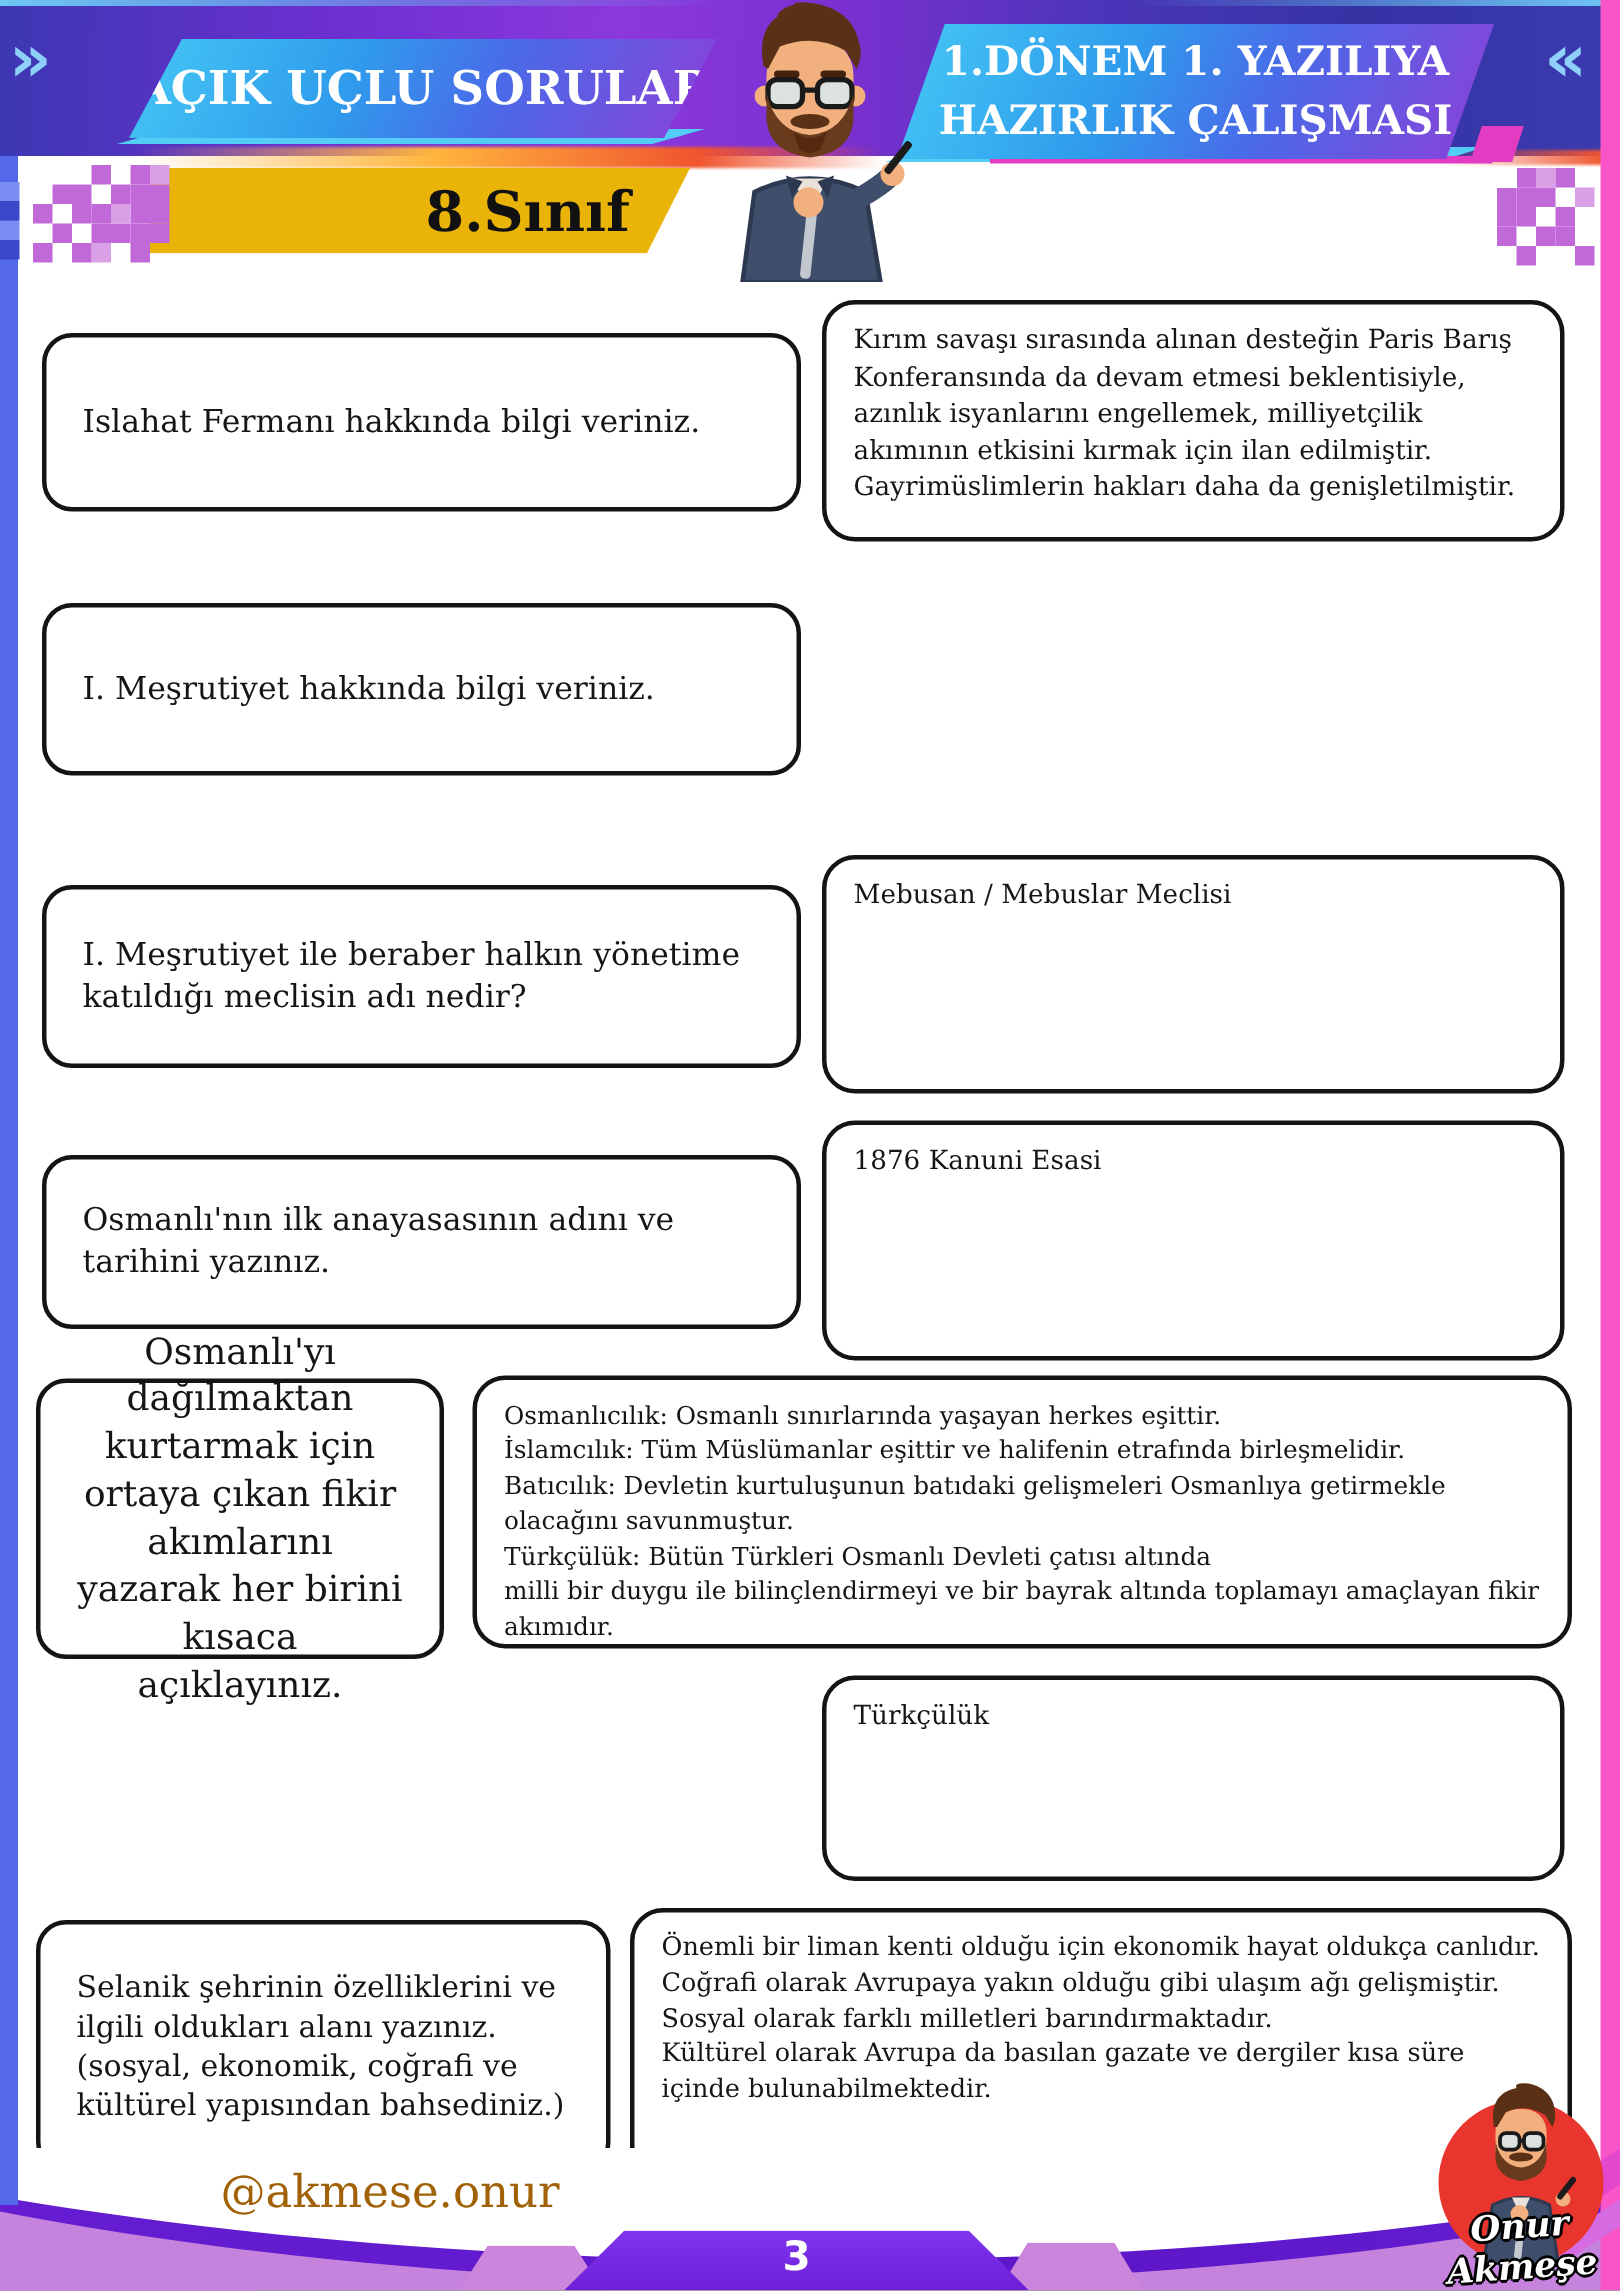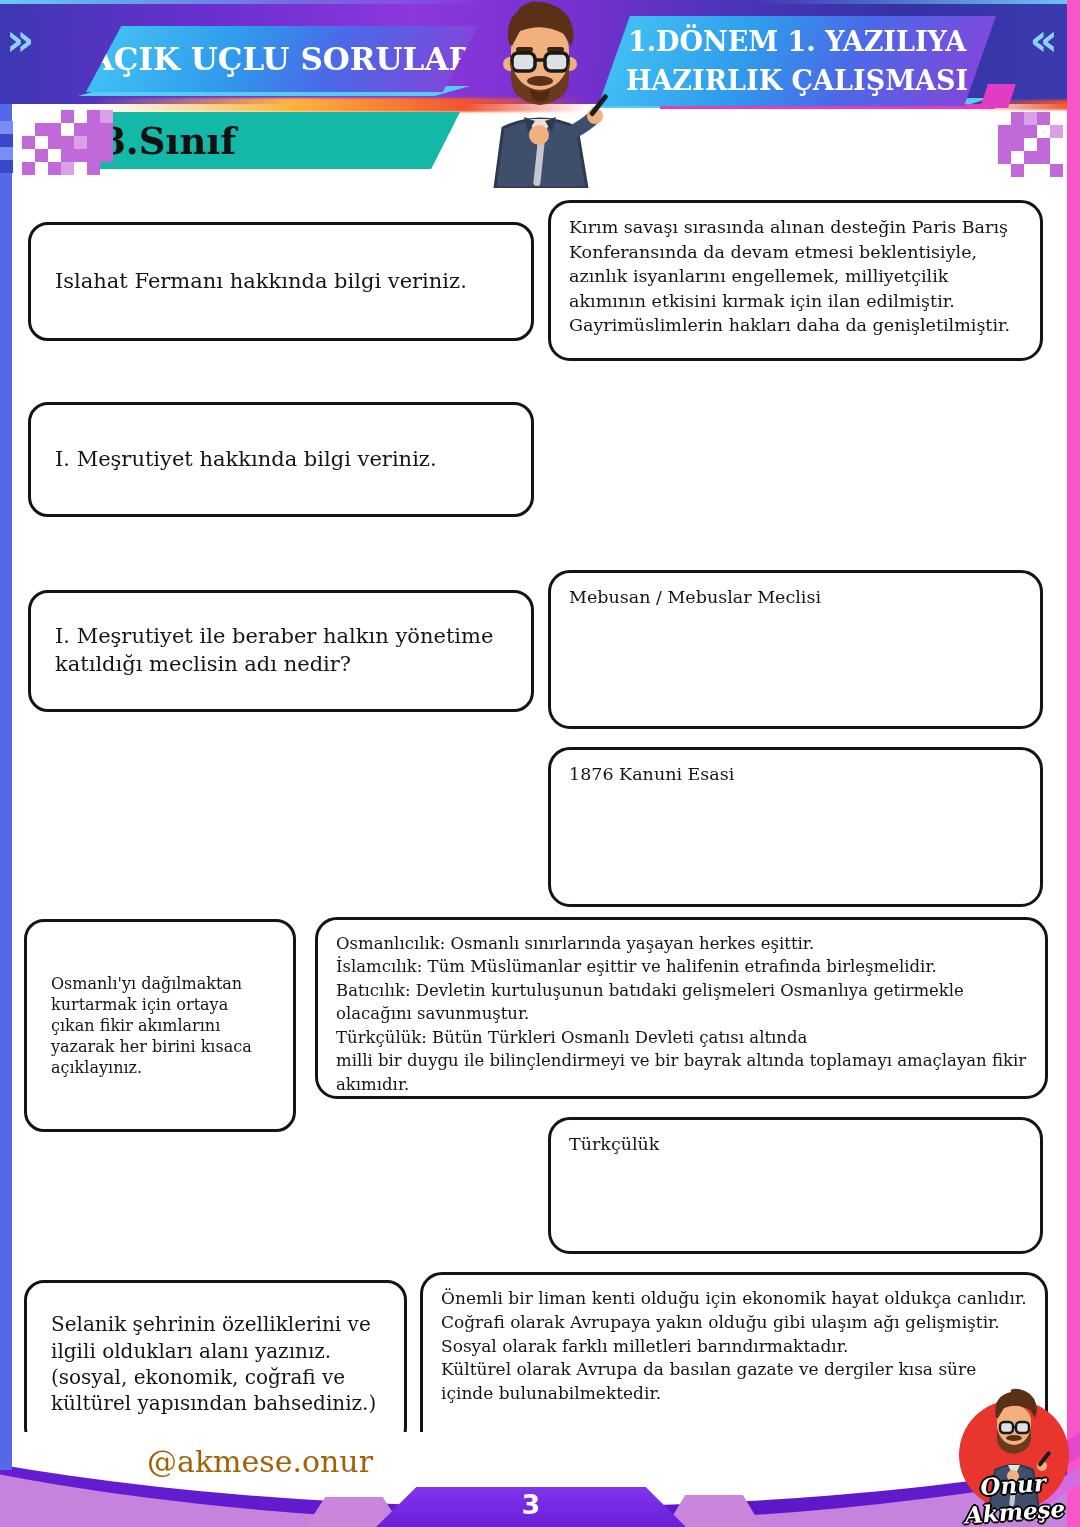--- a/index.html
+++ b/index.html
@@ -31,22 +31,22 @@
   .banner-title-left  { left:86px;  top:26px; width:392px; height:66px; font-size:31px; clip-path:polygon(9% 0,100% 0,91% 100%,0 100%); }
   .banner-title-right { left:598px; top:16px; width:398px; height:90px; font-size:27px; line-height:1.45; clip-path:polygon(8% 0,100% 0,92% 100%,0 100%); white-space:pre-line; }
   .accent-cyan-l { left:78px;  top:86px; width:392px; height:10px; background:#54cdf6; clip-path:polygon(9% 0,100% 0,91% 100%,0 100%); }
   .accent-cyan-r { left:590px; top:98px; width:400px; height:10px; background:#54cdf6; clip-path:polygon(8% 0,100% 0,92% 100%,0 100%); }
   .accent-magenta { left:984px; top:84px; width:28px; height:24px; background:#e23cc2; transform:skewX(-18deg); }
   .sunset { position:absolute; left:90px; top:98px; width:500px; height:14px; z-index:2; border-radius:8px;
     background:linear-gradient(90deg,rgba(255,255,255,0) 0%,#ffb53d 40%,#f0542e 75%,rgba(240,84,46,0) 100%); filter:blur(1px); }
   .sunset2 { position:absolute; left:960px; top:100px; width:110px; height:10px; z-index:2;
     background:linear-gradient(90deg,rgba(255,255,255,0),#f0542e); filter:blur(1px); }
   .banner-purple {
-    position:absolute; z-index:3; display:flex; align-items:center; justify-content:flex-start;
-    background:#14b8a6; color:#111; font-weight:bold; text-align:center;
+    position:absolute; z-index:3; display:flex; align-items:center; justify-content:flex-end;
+    background:#eab308; color:#111; font-weight:bold; text-align:center;
   }
   .banner-grade   { left:100px; top:112px; width:360px; height:57px; font-size:37px; clip-path:polygon(0 0,100% 0,92% 100%,0 100%); padding-right:40px; }
   .banner-subject { left:645px; top:110px; width:350px; height:62px; font-size:21px; line-height:1.4; clip-path:polygon(0 0,100% 0,100% 100%,9% 100%); white-space:pre-line; }
   .magenta-strip { position:absolute; left:660px; top:104px; width:335px; height:5px; background:#e23cc2; z-index:2; }
   
   .pixel-left { left:22px; top:110px;
     box-shadow: 39px 0 #c169d9,65px 0 #c169d9,78px 0 #d9a0e8,
       13px 13px #c169d9,26px 13px #c169d9,52px 13px #c169d9,65px 13px #c169d9,78px 13px #c169d9,
       0 26px #c169d9,26px 26px #c169d9,39px 26px #c169d9,52px 26px #d9a0e8,65px 26px #c169d9,78px 26px #c169d9,
       13px 39px #c169d9,39px 39px #c169d9,52px 39px #c169d9,65px 39px #c169d9,78px 39px #c169d9,
@@ -67,21 +67,21 @@
     display:flex; align-items:center; padding:22px 24px; font-size:21px; line-height:1.32;
   }
   .abox {
     position:absolute; z-index:4; background:#fff; border:3px solid #141414; border-radius:22px;
     padding:12px 18px; font-size:17.5px; line-height:1.4; white-space:pre-line;
   }
   .r1q{left:28px;top:222px;width:506px;height:119px;}  .r1a{left:548px;top:200px;width:495px;height:161px;}
   .r2q{left:28px;top:402px;width:506px;height:115px;}  .r2a{left:548px;top:379px;width:495px;height:163px;}
   .r3q{left:28px;top:590px;width:506px;height:122px;}  .r3a{left:548px;top:570px;width:495px;height:159px;}
   .r4q{left:28px;top:770px;width:506px;height:116px;}  .r4a{left:548px;top:747px;width:495px;height:160px;}
-  .r5q{left:24px;top:919px;width:272px;height:213px;font-size:16px;}
+  .r5q{left:24px;top:919px;width:272px;height:187px;font-size:24px;text-align:center;}
   .r5a{left:315px;top:917px;width:733px;height:182px;font-size:16.5px;line-height:1.42;}
   .r6q{left:28px;top:1137px;width:506px;height:91px;}  .r6a{left:548px;top:1117px;width:495px;height:137px;}
   .r7q{left:24px;top:1280px;width:383px;height:168px;font-size:20px;}
   .r7a{left:420px;top:1272px;width:628px;height:186px;font-size:17px;}
   .handle { position:absolute; left:70px; top:1444px; width:380px; text-align:center; z-index:7;
     font-size:30px; font-weight:normal; color:#a16207; }
   
   .footer { position:absolute; left:0; top:1432px; width:1080px; height:95px; overflow:hidden; z-index:6; background:#c583dd; }
   .curve-purple { position:absolute; left:-480px; top:-538px; width:2040px; height:628px; border-radius:50%;
     background:linear-gradient(90deg,#6b21d8,#5d17c9 60%,#6d28d9); }
@@ -167,20 +167,23 @@
 
   <div class="qbox r2q">
       <span>I. Meşrutiyet hakkında bilgi veriniz.</span>
     </div>
 
   <div class="qbox r3q">
       <span>I. Meşrutiyet ile beraber halkın yönetime katıldığı meclisin adı nedir?</span>
     </div>
   <div class="abox r3a">Mebusan / Mebuslar Meclisi</div>
 
+  <div class="qbox r4q">
+      <span>Osmanlı'nın ilk anayasasının adını ve tarihini yazınız.</span>
+    </div>
   <div class="abox r4a">1876 Kanuni Esasi</div>
 
   <div class="qbox r5q">
       <span>Osmanlı'yı dağılmaktan kurtarmak için ortaya çıkan fikir akımlarını yazarak her birini kısaca açıklayınız.</span>
     </div>
   <div class="abox r5a">Osmanlıcılık: Osmanlı sınırlarında yaşayan herkes eşittir.
 İslamcılık: Tüm Müslümanlar eşittir ve halifenin etrafında birleşmelidir.
 Batıcılık: Devletin kurtuluşunun batıdaki gelişmeleri Osmanlıya getirmekle olacağını savunmuştur.
 Türkçülük: Bütün Türkleri Osmanlı Devleti çatısı altında
 milli bir duygu ile bilinçlendirmeyi ve bir bayrak altında toplamayı amaçlayan fikir akımıdır.</div>

